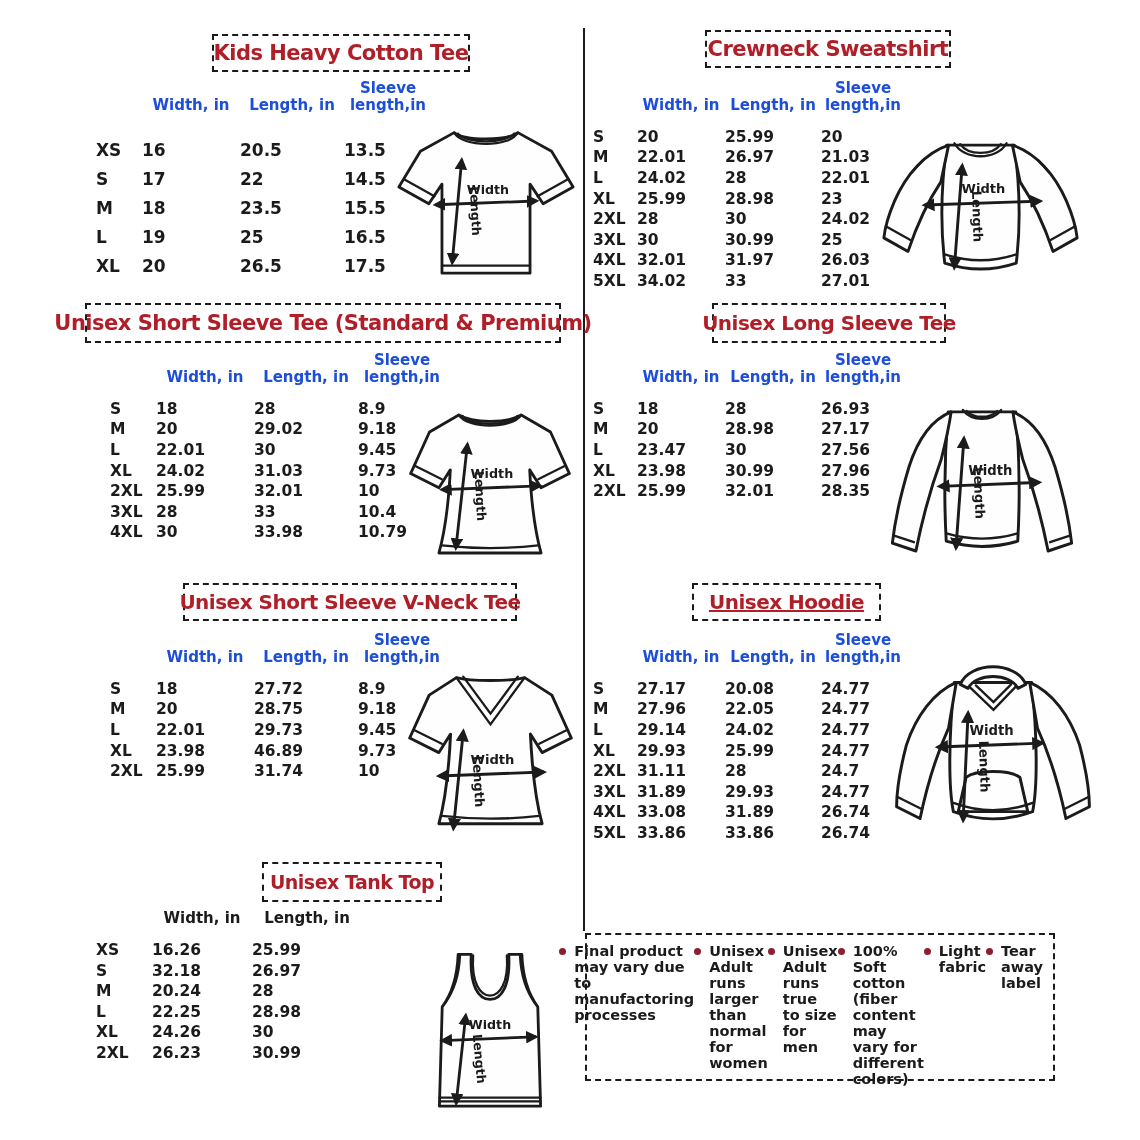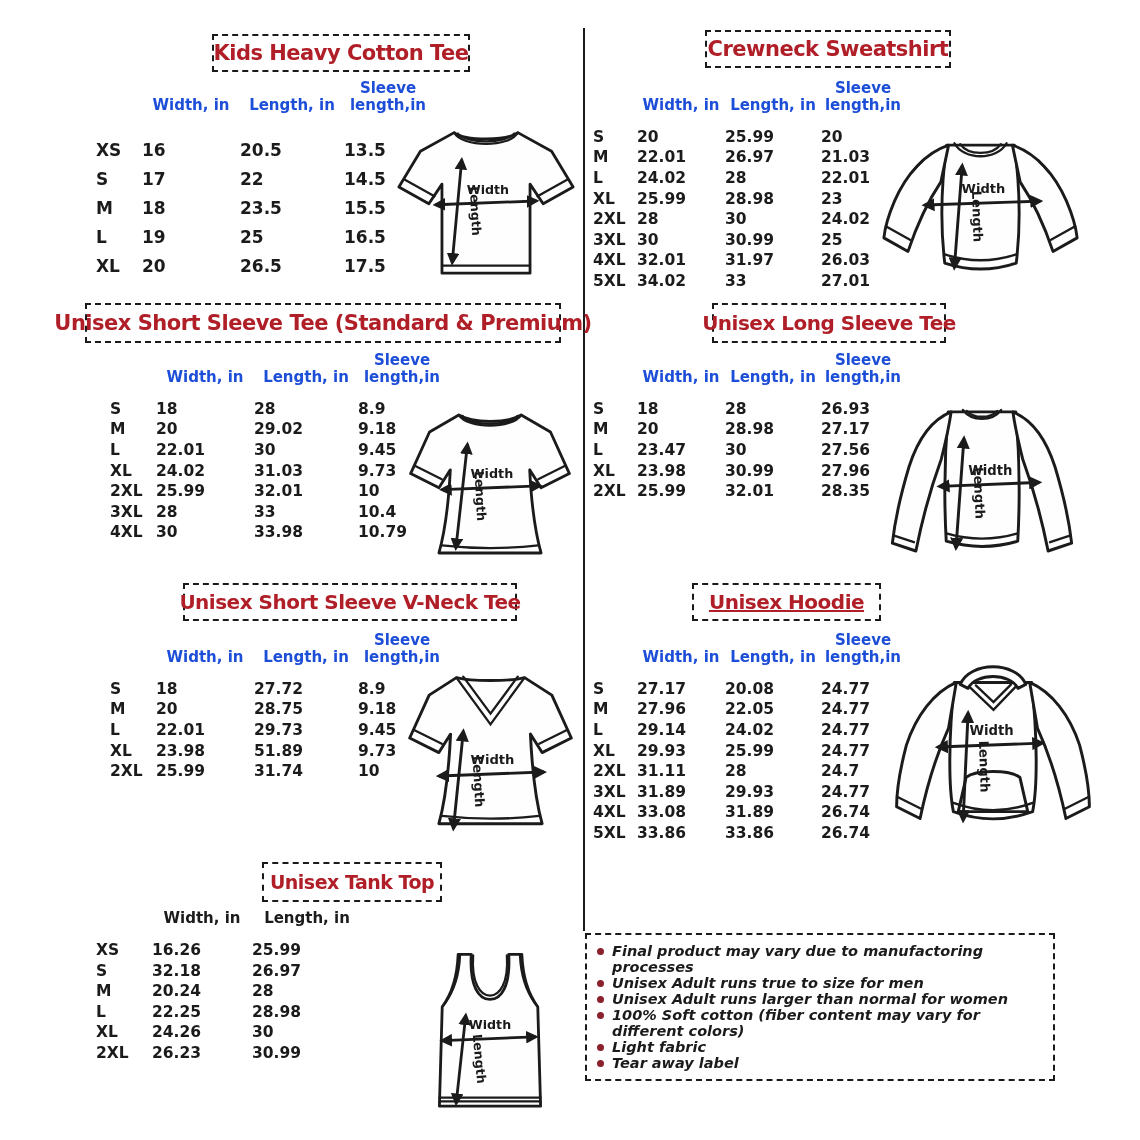--- a/index.html
+++ b/index.html
@@ -23,21 +23,21 @@
   .tank .hcell{color:#1b1b1b;}
   .cell.size{font-weight:bold;}
   .illus{position:absolute;}
   .illus svg{display:block;overflow:visible;}
   .garment{fill:#fefefe;stroke:#1b1b1b;stroke-width:3;stroke-linejoin:round;stroke-linecap:round;}
   .detail{fill:none;stroke:#1b1b1b;stroke-width:2.4;stroke-linecap:round;}
   .dim-line{stroke:#1b1b1b;stroke-width:3;stroke-linecap:round;}
   .dim{font-size:13.5px;font-weight:bold;fill:#1b1b1b;}
   .notes-box{position:absolute;left:585px;top:933px;width:470px;height:148px;
         border:2.5px dashed #1a1a1a;box-sizing:border-box;padding:9px 10px;
-        display:flex;flex-direction:column;justify-content:space-between;background:#fff;font-style:italic;}
+        display:flex;flex-direction:row;justify-content:flex-end;background:#fff;}
   .note{font-size:14.5px;font-weight:bold;display:flex;gap:8px;align-items:baseline;line-height:1.1;}
   .bullet{width:7px;height:7px;background:#8c1f2e;border-radius:50%;flex:0 0 auto;position:relative;top:-1px;}
 </style>
 </head>
 <body>
 
 <div class="page">
 
   <svg width="1" height="1" style="position:absolute;left:0;top:0" aria-hidden="true">
     <defs>
@@ -331,21 +331,21 @@
       </div>
       <div class="trow">
         <div class="cell size">L</div>
         <div class="cell val">22.01</div>
         <div class="cell val">29.73</div>
         <div class="cell val">9.45</div>
       </div>
       <div class="trow">
         <div class="cell size">XL</div>
         <div class="cell val">23.98</div>
-        <div class="cell val">51.89</div>
+        <div class="cell val">46.89</div>
         <div class="cell val">9.73</div>
       </div>
       <div class="trow">
         <div class="cell size">2XL</div>
         <div class="cell val">25.99</div>
         <div class="cell val">31.74</div>
         <div class="cell val">10</div>
       </div>
     </div>
   <div class="illus" style="left:398px;top:662px;width:185px;height:188px;">
@@ -498,25 +498,25 @@
     </svg>
   </div>
 
   <div class="notes-box">
       <div class="note">
         <span class="bullet"></span>
         <span>Final product may vary due to manufactoring processes</span>
       </div>
       <div class="note">
         <span class="bullet"></span>
-        <span>Unisex Adult runs true to size for men</span>
+        <span>Unisex Adult runs larger than normal for women</span>
       </div>
       <div class="note">
         <span class="bullet"></span>
-        <span>Unisex Adult runs larger than normal for women</span>
+        <span>Unisex Adult runs true to size for men</span>
       </div>
       <div class="note">
         <span class="bullet"></span>
         <span>100% Soft cotton (fiber content may vary for different colors)</span>
       </div>
       <div class="note">
         <span class="bullet"></span>
         <span>Light fabric</span>
       </div>
       <div class="note">

